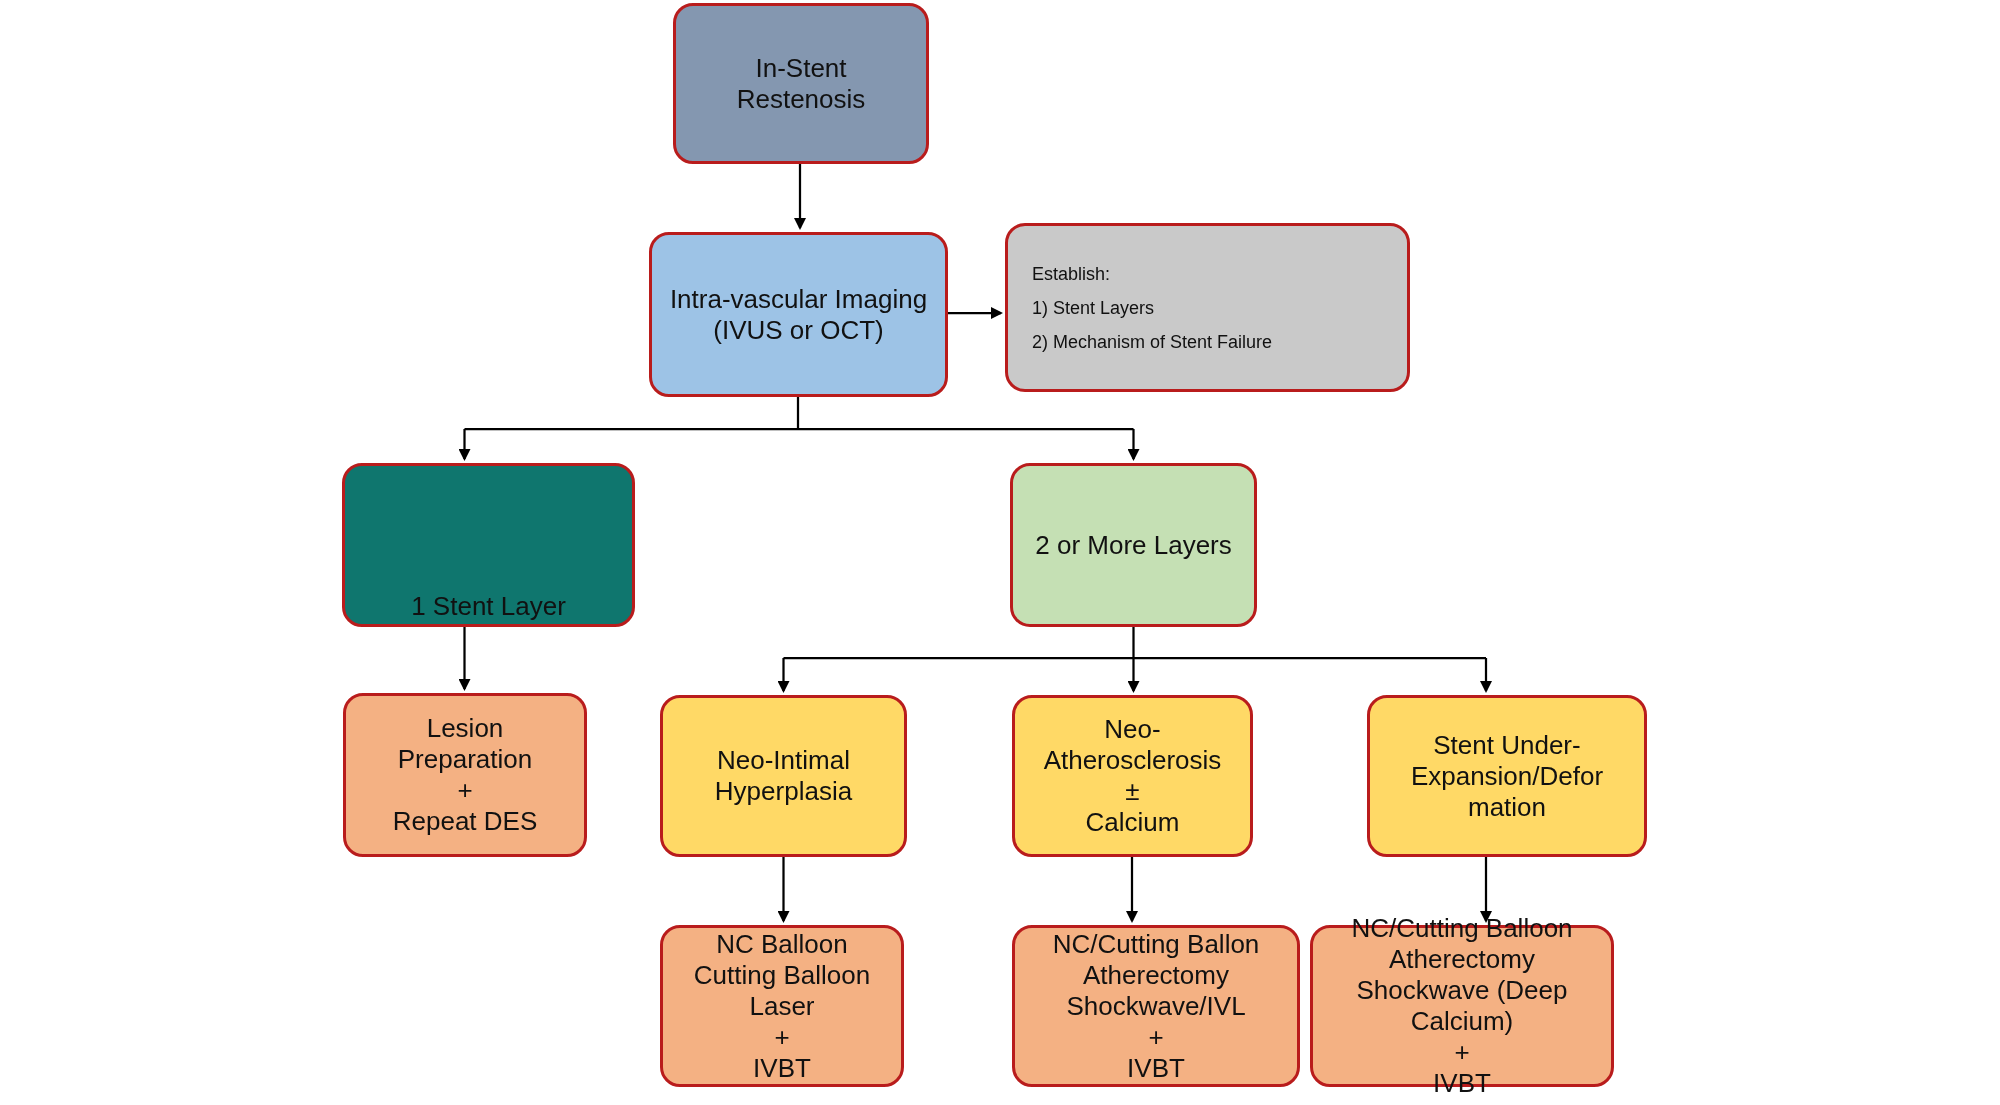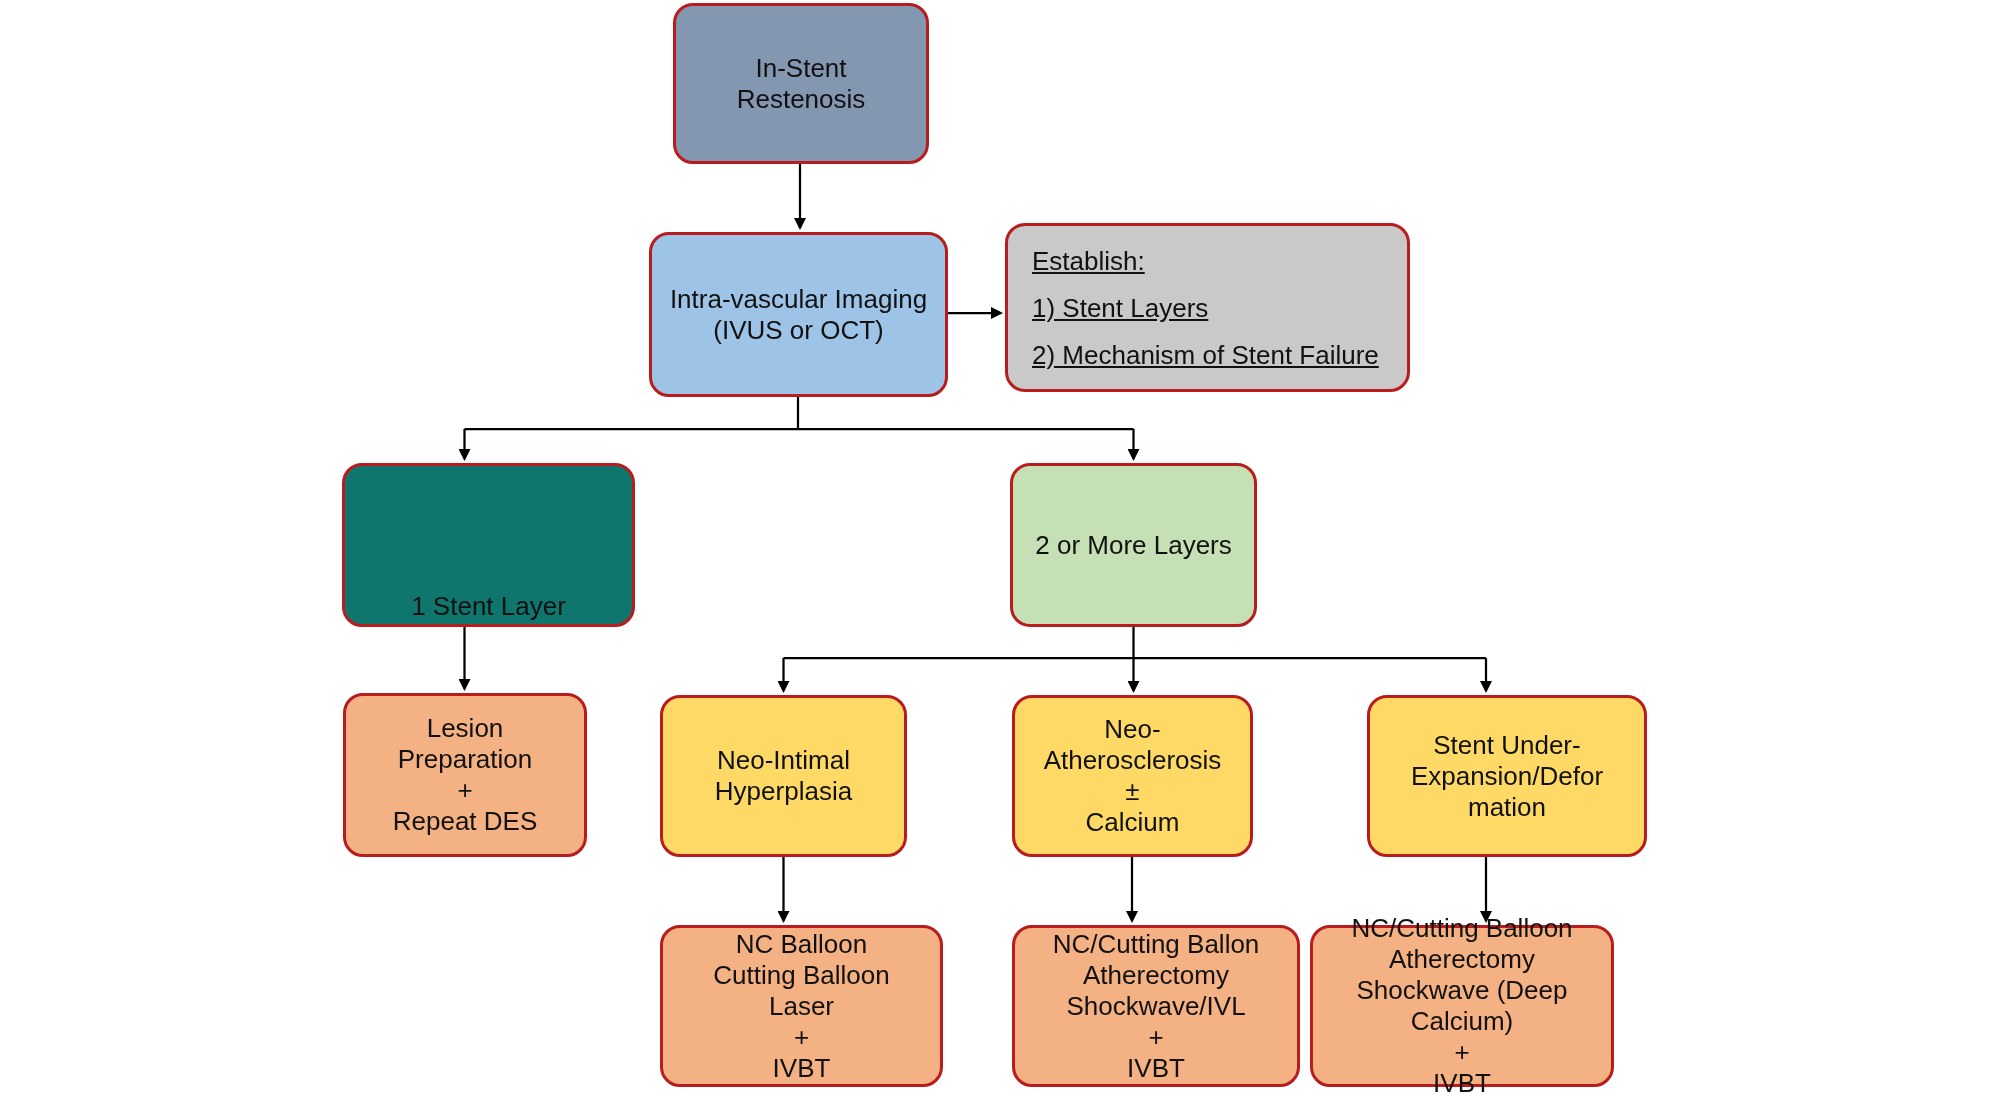--- a/index.html
+++ b/index.html
@@ -42,27 +42,26 @@
   .node.establish {
     flex-direction: column;
     align-items: flex-start;
     justify-content: center;
     padding-left: 24px;
     padding-right: 10px;
   }
   .establish-line {
     white-space: pre-line;
     text-align: right;
-    font-size: 26px;
+    font-size: 18px;
     line-height: 32px;
     color: #111111;
-    text-decoration: underline;
   }
   .establish-line + .establish-line {
-    margin-top: 15px;
+    margin-top: 2px;
   }
 </style>
 </head>
 <body>
 
 <div class="canvas">
 
   <svg class="connectors" viewBox="0 0 2000 1105" xmlns="http://www.w3.org/2000/svg">
     <defs>
       <marker id="arrow" viewBox="0 0 12 12" markerWidth="12" markerHeight="12" refX="10" refY="6" orient="auto" markerUnits="userSpaceOnUse">
@@ -132,21 +131,21 @@
 ±
 Calcium</div>
   </div>
 
   <div class="node" style="left: 1367px; top: 695px; width: 280px; height: 162px; background: rgb(255, 217, 102);">
     <div class="node-label">Stent Under-
 Expansion/Defor
 mation</div>
   </div>
 
-  <div class="node" style="left: 660px; top: 925px; width: 283px; height: 162px; background: rgb(244, 177, 131);">
+  <div class="node" style="left: 660px; top: 925px; width: 244px; height: 162px; background: rgb(244, 177, 131);">
     <div class="node-label">NC Balloon
 Cutting Balloon
 Laser
 +
 IVBT</div>
   </div>
 
   <div class="node" style="left: 1012px; top: 925px; width: 288px; height: 162px; background: rgb(244, 177, 131);">
     <div class="node-label">NC/Cutting Ballon
 Atherectomy

